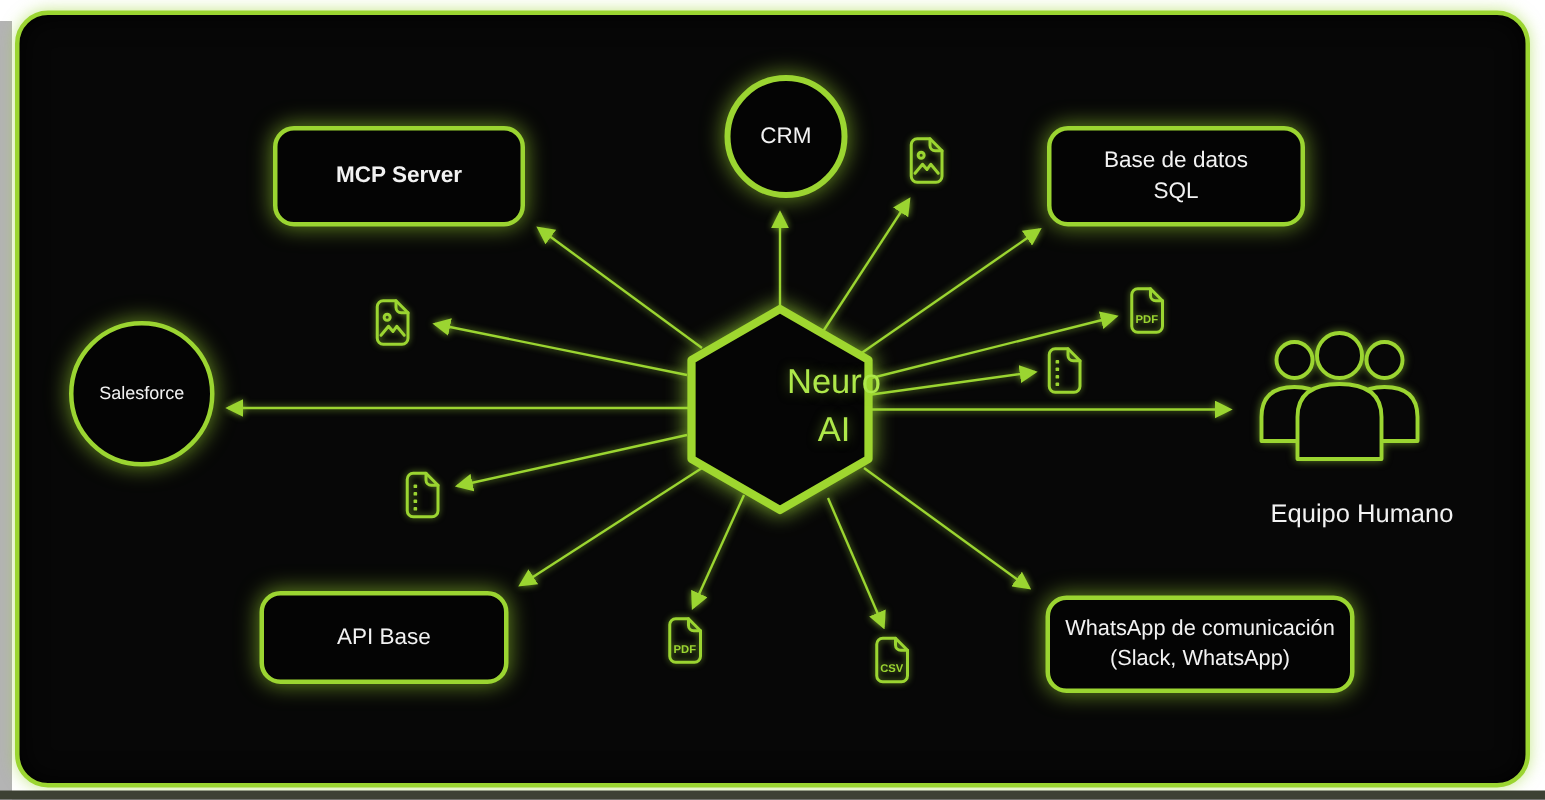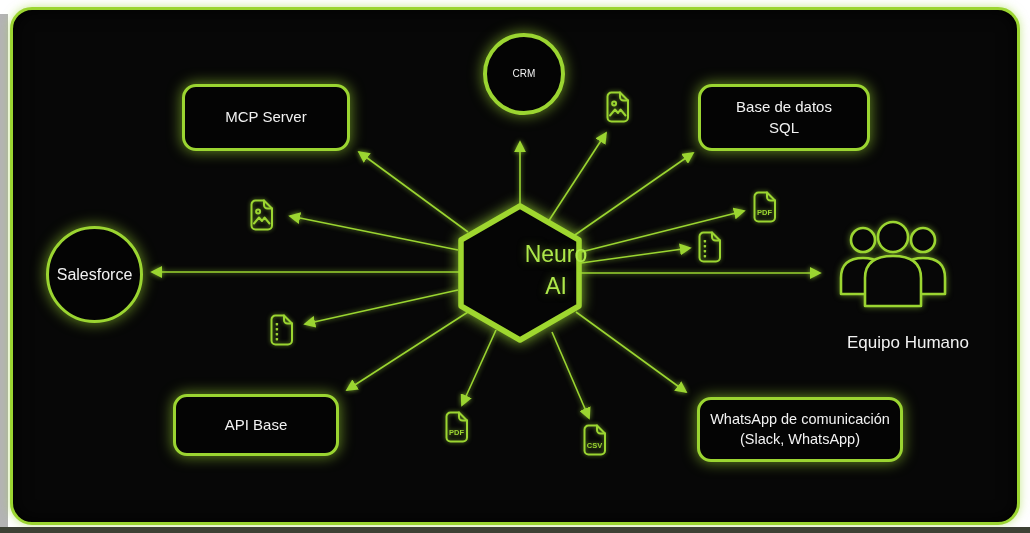--- a/index.html
+++ b/index.html
@@ -48,23 +48,23 @@
   .ficon path, .ficon circle, .ficon polyline{stroke:var(--acc);fill:none;stroke-width:2;stroke-linejoin:round;stroke-linecap:round;}
   .ficon .dot{fill:var(--acc);stroke:none;}
   .ficon text{fill:var(--acc);font-family:"Liberation Sans", sans-serif;font-weight:bold;font-size:7.5px;text-anchor:middle;}
   .ficon{filter:drop-shadow(0 0 2px rgba(160,220,55,.6));}
   .team{position:absolute;z-index:3;overflow:visible;filter:drop-shadow(0 0 3px rgba(160,220,55,.55));}
   .team circle,.team path{stroke:var(--acc);stroke-width:2.6;fill:var(--bg);stroke-linejoin:round;stroke-linecap:round;}
   .team-label{
     position:absolute;z-index:3;left:838px;top:333px;width:140px;
     text-align:center;color:var(--txt);font-size:17px;
   }
-  #node-crm{left:483px;top:33px;width:74px;height:74px;border-width:4px;font-size:10px;}
-  #node-salesforce{left:46px;top:226px;width:91px;height:91px;font-size:16px;}
-  #node-mcp{left:182px;top:84px;width:162px;height:61px;}
+  #node-crm{left:483px;top:50px;width:74px;height:74px;border-width:4px;font-size:15px;}
+  #node-salesforce{left:46px;top:214px;width:91px;height:91px;font-size:12px;}
+  #node-mcp{left:182px;top:84px;width:162px;height:61px;font-weight:bold;}
   #node-sql{left:698px;top:84px;width:166px;height:61px;}
   #node-api{left:173px;top:394px;width:160px;height:56px;}
   #node-comms{left:697px;top:397px;width:200px;height:59px;font-size:14.5px;}
 </style>
 </head>
 <body>
 
 <div class="left-edge"></div>
 <div class="page-border"></div>
 

